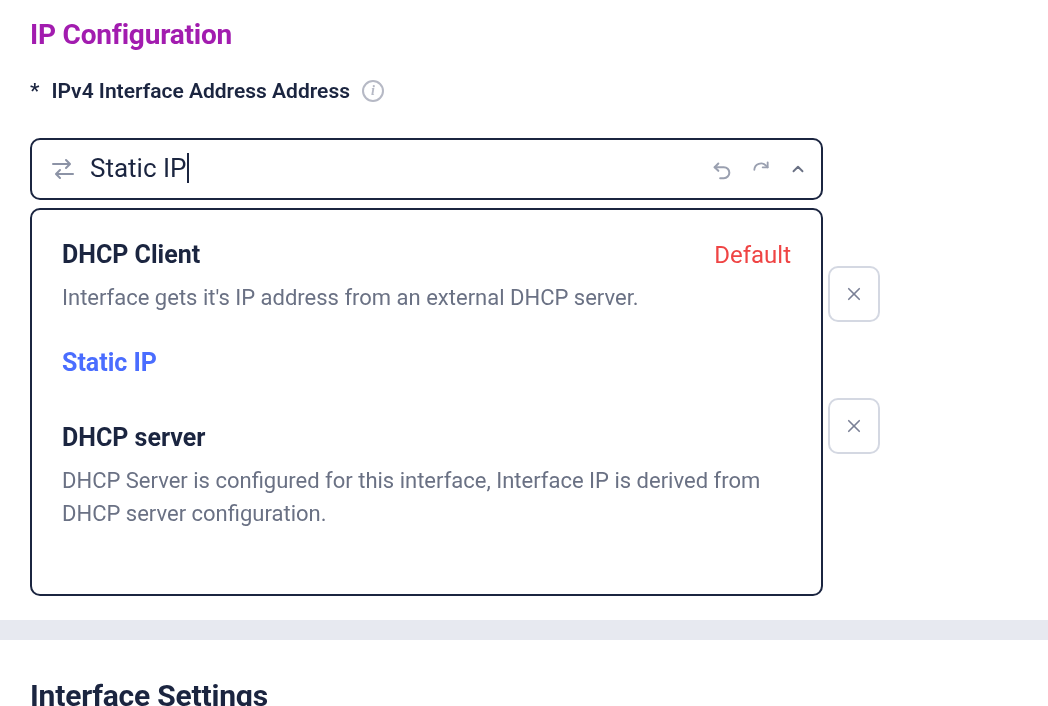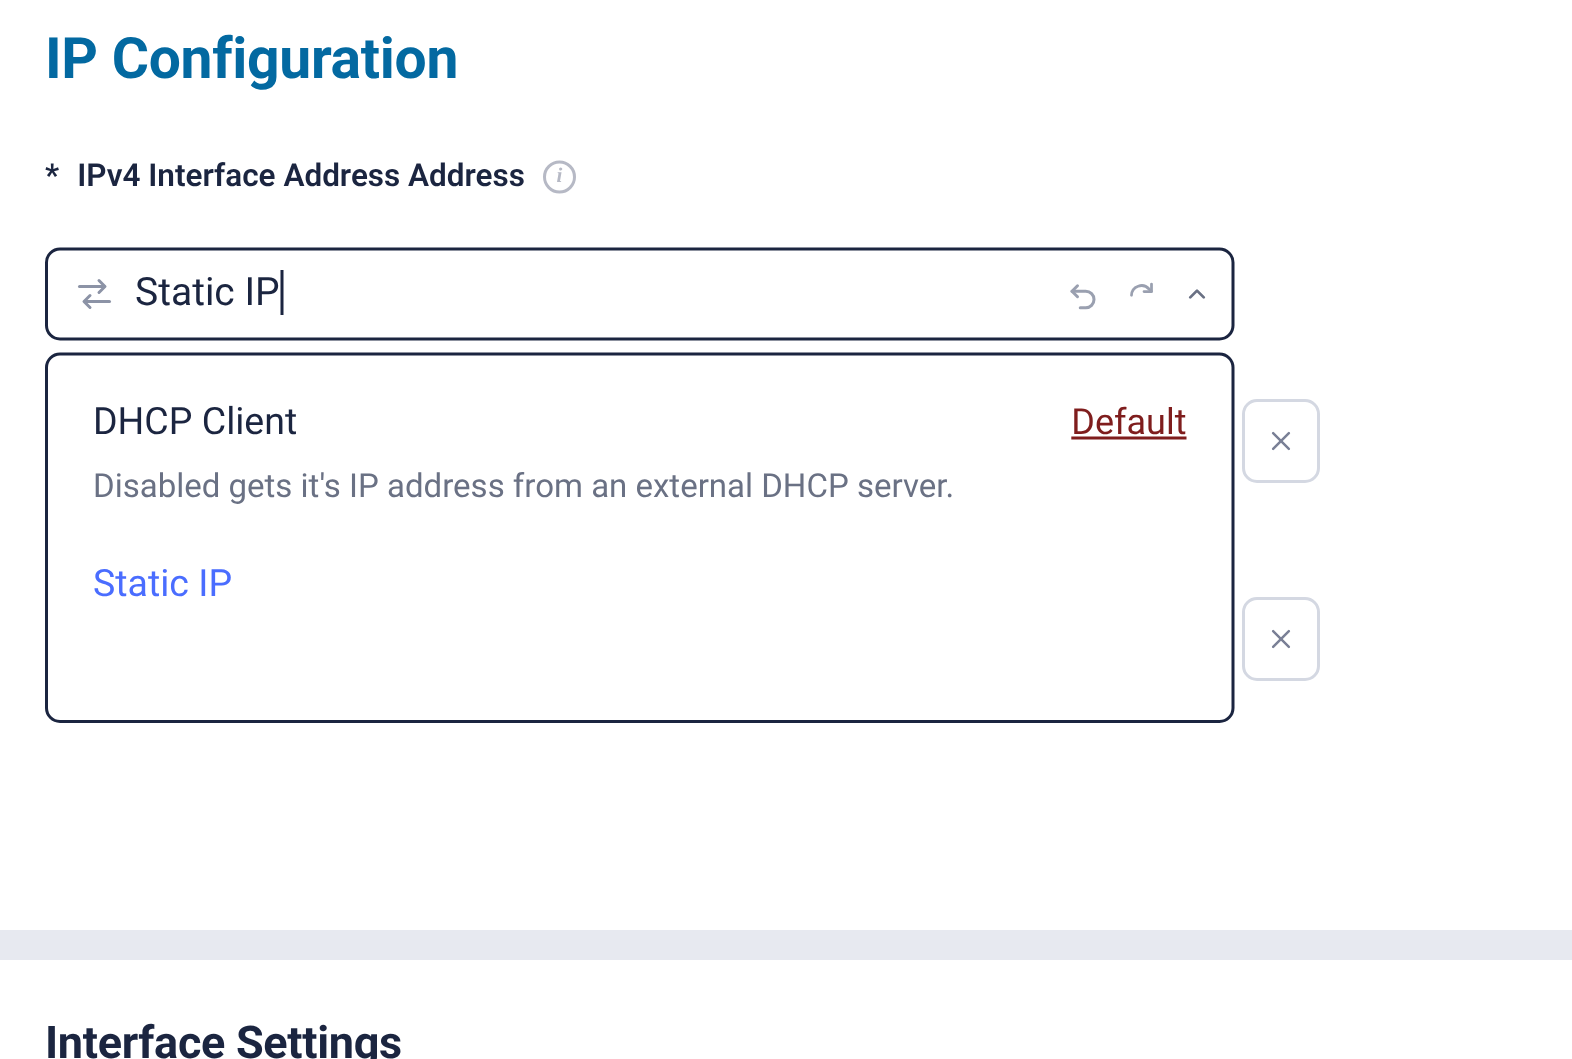--- a/index.html
+++ b/index.html
@@ -9,25 +9,25 @@
     width: 1048px;
     height: 706px;
     position: relative;
     overflow: hidden;
   }
   .page {
     padding: 18px 26px 0 30px;
     position: relative;
   }
   .section-title {
-    font-size: 38px;
-    font-weight: 700;
-    color: #0369a1;
+    font-size: 28px;
+    font-weight: 700;
+    color: #a21caf;
     letter-spacing: -0.2px;
-    margin-bottom: 44px;
+    margin-bottom: 28px;
   }
   .field-label {
     font-size: 21px;
     font-weight: 600;
     color: #1b2540;
     display: flex;
     align-items: center;
     gap: 12px;
     margin-bottom: 14px;
   }
@@ -100,29 +100,28 @@
   .option { padding: 4px 0 30px 0; }
   .option:last-child { padding-bottom: 4px; }
   .opt-head {
     display: flex;
     align-items: baseline;
     justify-content: space-between;
     margin-bottom: 12px;
   }
   .opt-title {
     font-size: 25px;
-    font-weight: 400;
+    font-weight: 700;
     color: #1b2540;
   }
   .opt-title.selected { color: #4a6dff; }
   .opt-default {
     font-size: 24px;
-    color: #7f1d1d;
+    color: #ef4444;
     font-weight: 400;
-    text-decoration: underline;
   }
   .opt-desc {
     font-size: 22px;
     color: #6a7184;
     line-height: 1.5;
     font-weight: 400;
   }
   .bg-clear {
     position: absolute;
     right: 168px;
@@ -209,26 +208,32 @@
         </span>
       </div>
     </div>
 
     <div class="dropdown">
       <div class="option">
         <div class="opt-head">
           <span class="opt-title">DHCP Client</span>
           <span class="opt-default">Default</span>
         </div>
-        <div class="opt-desc">Disabled gets it's IP address from an external DHCP server.</div>
+        <div class="opt-desc">Interface gets it's IP address from an external DHCP server.</div>
       </div>
       <div class="option">
         <div class="opt-head">
           <span class="opt-title selected">Static IP</span>
         </div>
+      </div>
+      <div class="option">
+        <div class="opt-head">
+          <span class="opt-title">DHCP server</span>
+        </div>
+        <div class="opt-desc">DHCP Server is configured for this interface, Interface IP is derived from DHCP server configuration.</div>
       </div>
       <div class="option">
       </div>
     </div>
   </div>
 
 </div>
 
 <div class="bg-clear one">
   <svg width="18" height="18" viewBox="0 0 24 24" fill="none" stroke="#7a8096" stroke-width="2.2" stroke-linecap="round">

